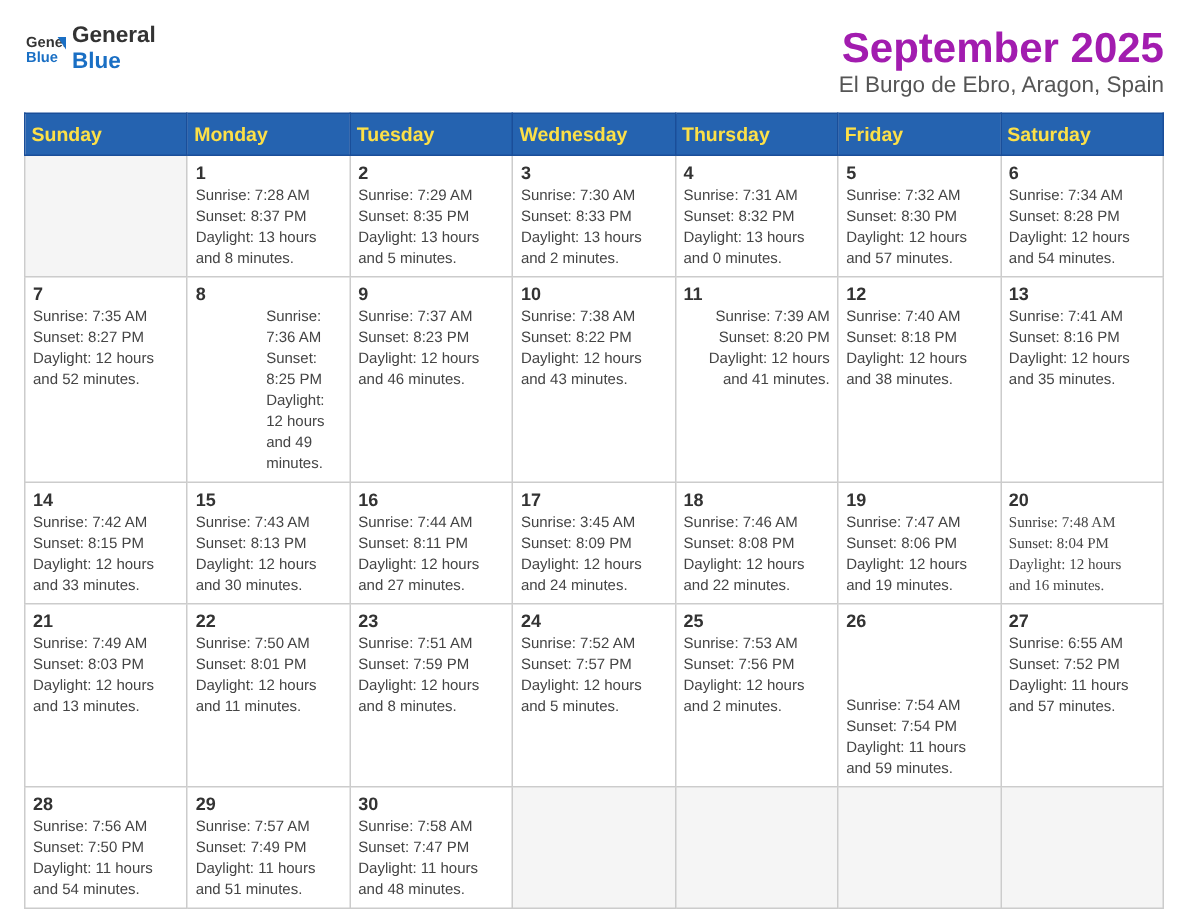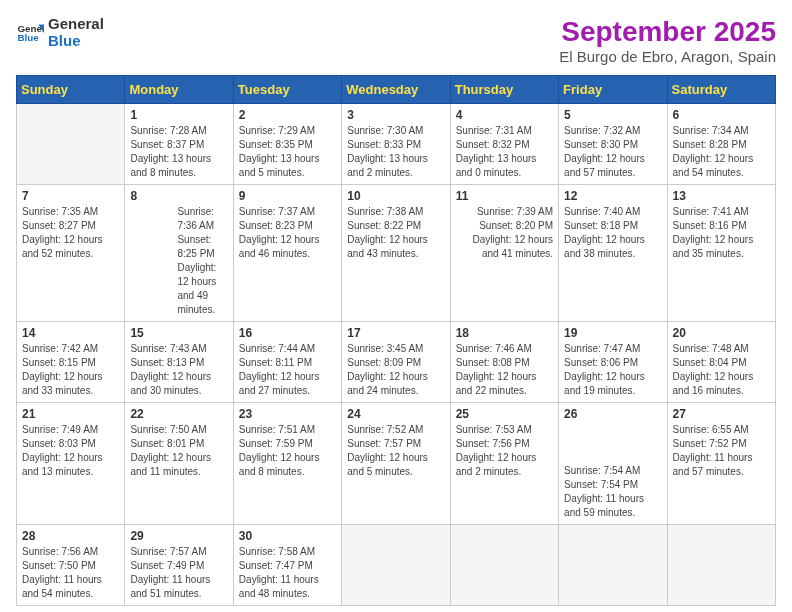--- a/index.html
+++ b/index.html
@@ -244,21 +244,21 @@
         </td>
         <td>
           <span class="day-number">19</span>
           <div class="day-info" style="white-space: pre-line;">Sunrise: 7:47 AM
 Sunset: 8:06 PM
 Daylight: 12 hours
 and 19 minutes.</div>
         </td>
         <td>
           <span class="day-number">20</span>
-          <div class="day-info" style="white-space: pre-line;">Sunrise: 7:48 AM
+          <div class="day-info" style="white-space: pre-line; font-family: Liberation Serif, serif;">Sunrise: 7:48 AM
 Sunset: 8:04 PM
 Daylight: 12 hours
 and 16 minutes.</div>
         </td>
       </tr>
       <tr>
         <td>
           <span class="day-number">21</span>
           <div class="day-info" style="white-space: pre-line;">Sunrise: 7:49 AM
 Sunset: 8:03 PM

